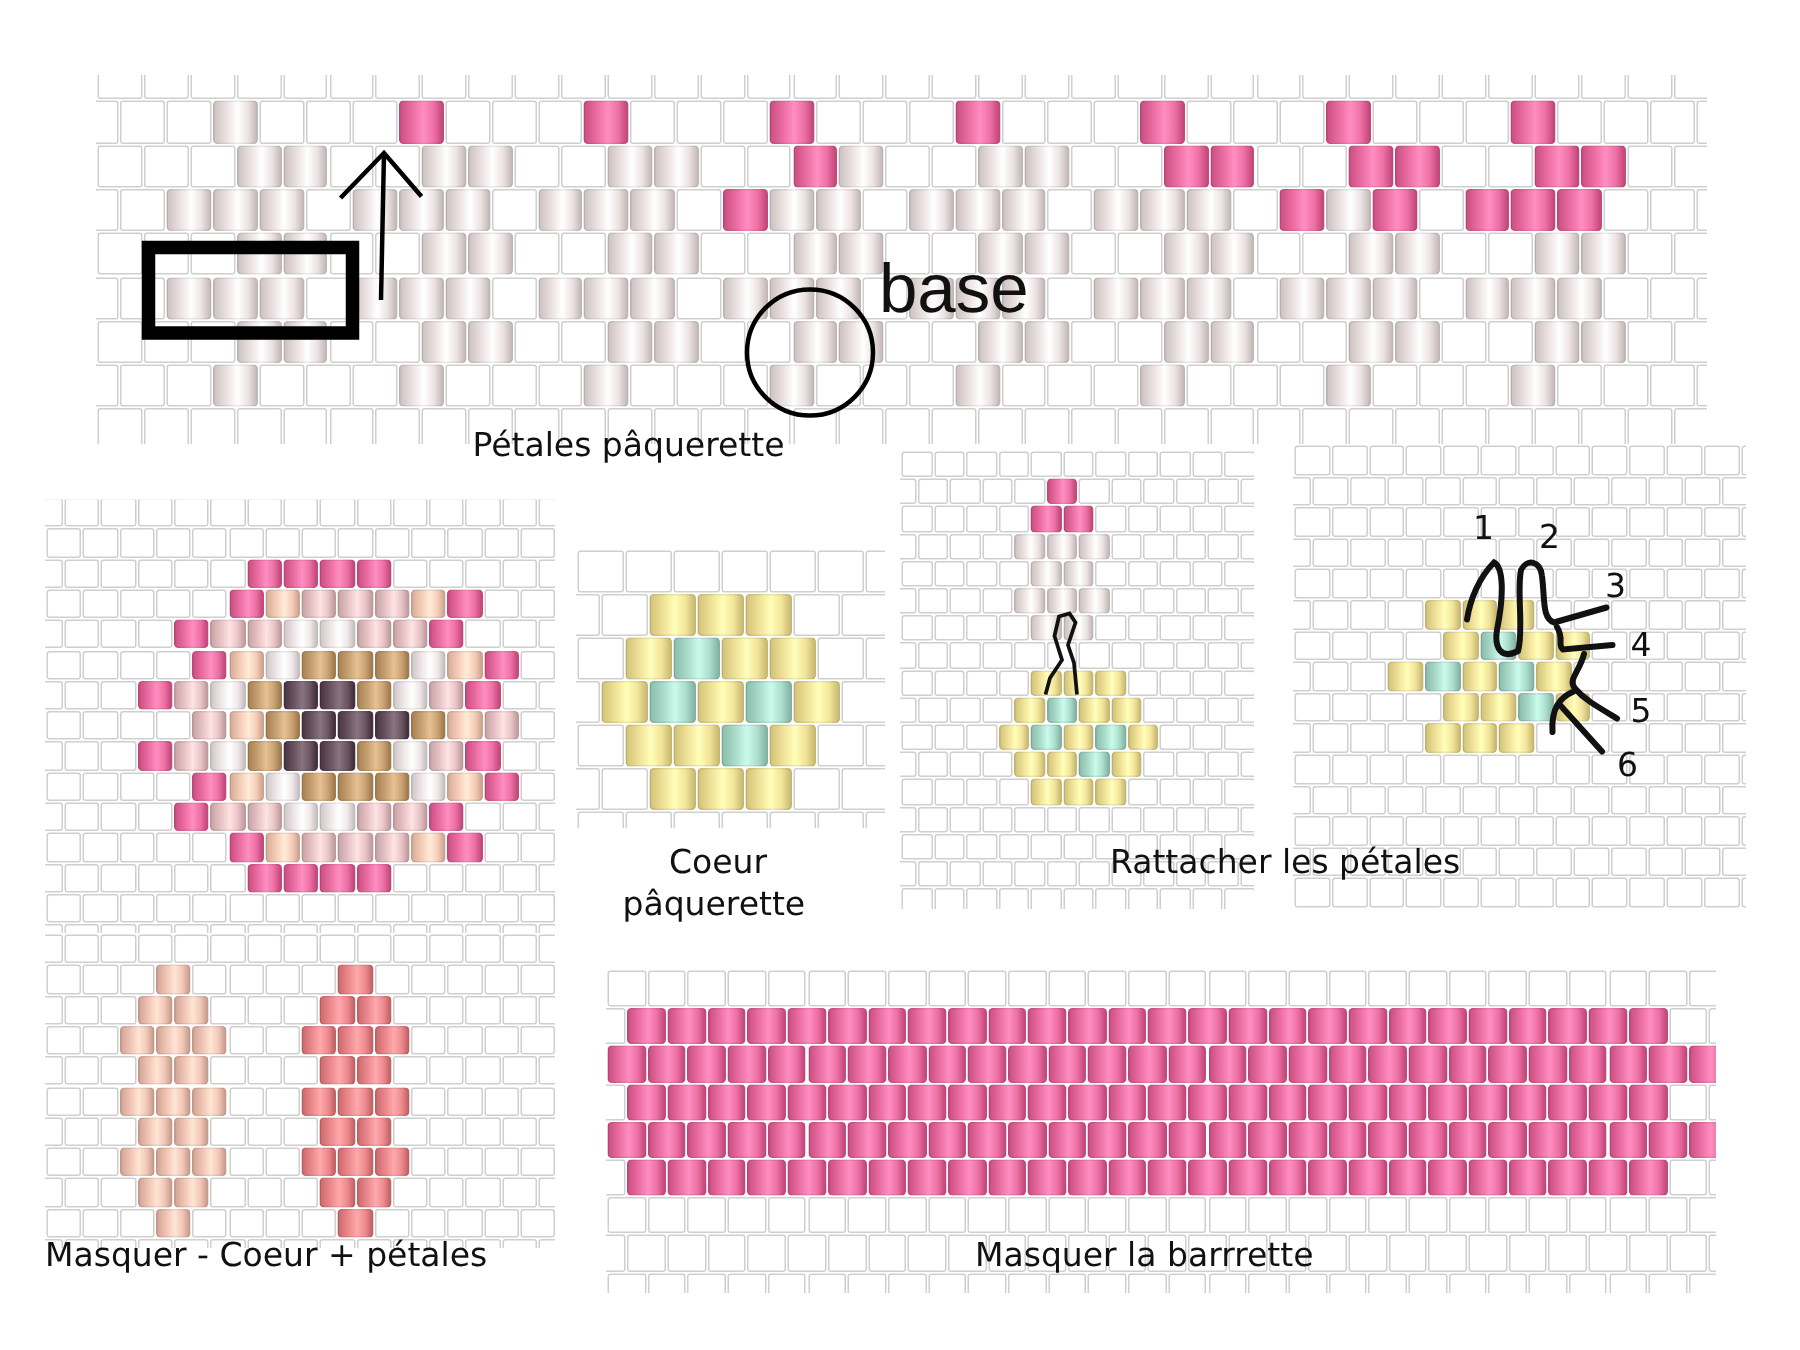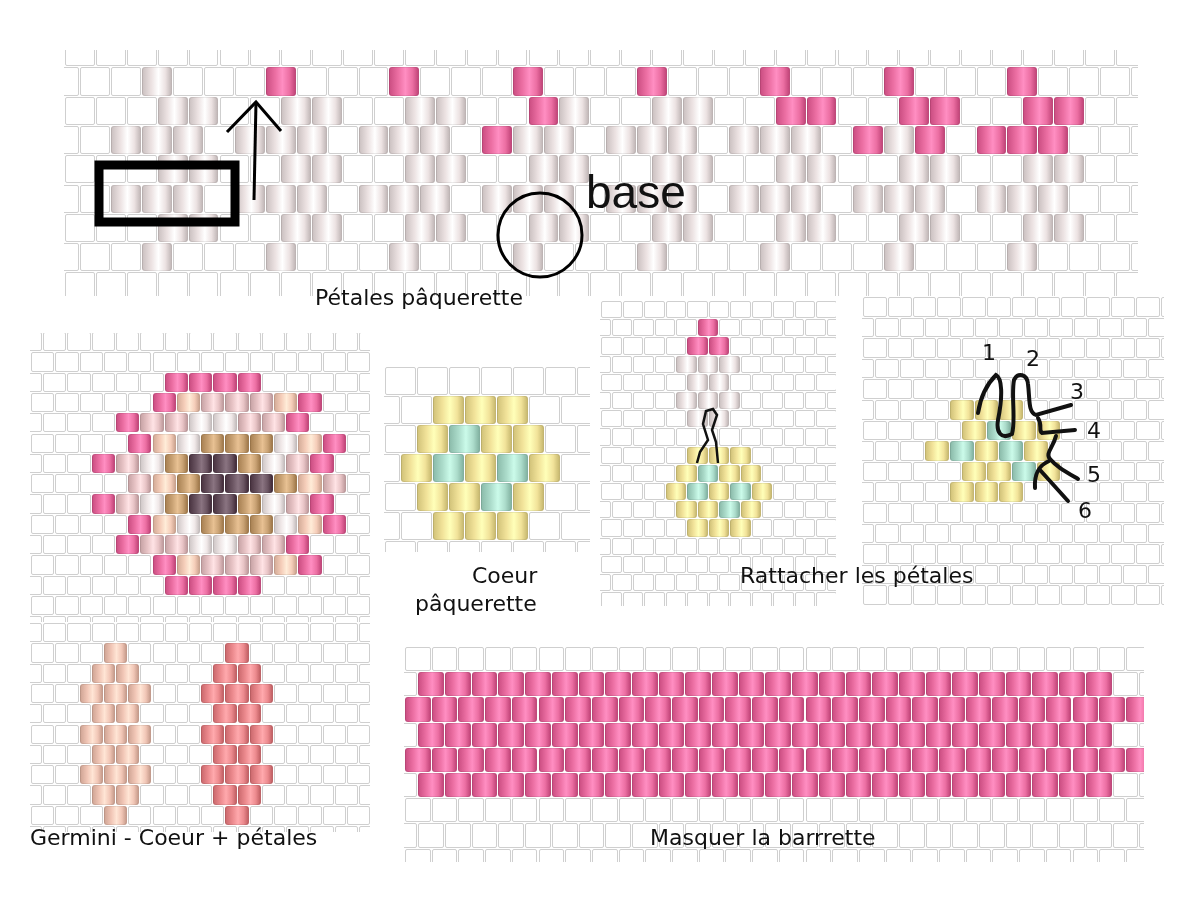--- a/index.html
+++ b/index.html
@@ -1434,24 +1434,24 @@
   <g fill="none" stroke="#111" stroke-width="4" stroke-linecap="round">
     <path d="M978,413 C980,400 986,385 996,375 C1002,378 1003,395 998,420 C996,432 1001,440 1012,434 C1016,420 1011,395 1014,380 C1018,372 1027,374 1028,384 C1030,400 1028,412 1036,415 L1071,405"></path>
     <path d="M1038,418 C1043,426 1038,430 1042,433 L1075,430"></path>
     <path d="M1056,436 C1053,448 1045,453 1050,459 C1056,466 1063,470 1078,479"></path>
     <path d="M1049,461 C1040,465 1034,472 1035,488 M1040,470 L1068,501"></path>
   </g>
 </svg>
 
 <div class="label" style="left:586px;top:166px;font-size:46px;font-family:'Liberation Sans',sans-serif;">base</div>
 <div class="label" style="left:315px;top:285px;">Pétales pâquerette</div>
-<div class="label" style="left:472px;top:563px;">Coeur</div>
+<div class="label" style="left:446px;top:563px;">Coeur</div>
 <div class="label" style="left:415px;top:591px;">pâquerette</div>
 <div class="label" style="left:740px;top:563px;">Rattacher les pétales</div>
-<div class="label" style="left:30px;top:825px;">Germini - Coeur + pétales</div>
+<div class="label" style="left:30px;top:825px;">Masquer - Coeur + pétales</div>
 <div class="label" style="left:650px;top:825px;">Masquer la barrrette</div>
 
 <div class="num" style="left:982px;top:340px;">1</div>
 <div class="num" style="left:1026px;top:346px;">2</div>
 <div class="num" style="left:1070px;top:379px;">3</div>
 <div class="num" style="left:1087px;top:418px;">4</div>
 <div class="num" style="left:1087px;top:462px;">5</div>
 <div class="num" style="left:1078px;top:498px;">6</div>
 
 </body></html>

